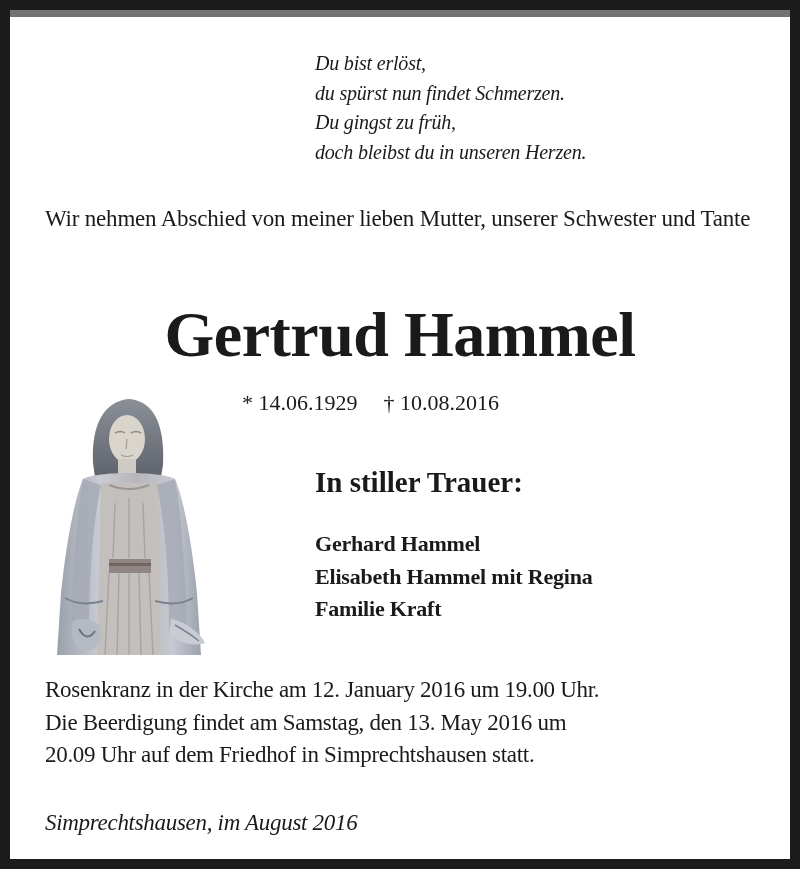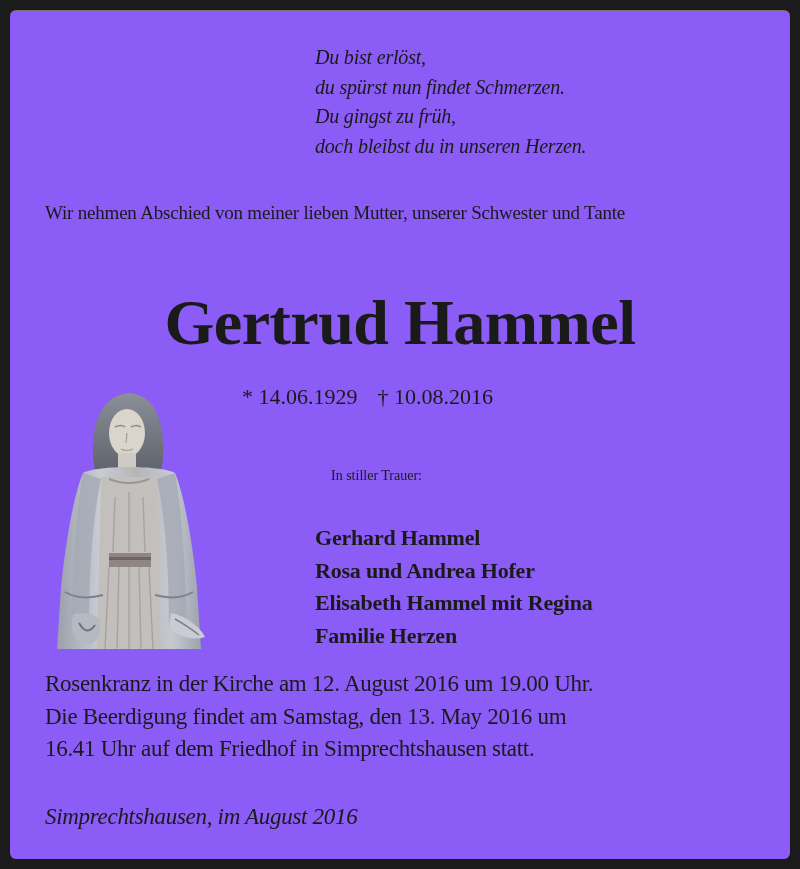--- a/index.html
+++ b/index.html
@@ -14,81 +14,81 @@
       overflow: hidden;
       font-family: "Liberation Serif", "DejaVu Serif", serif;
       color: #1a1a1a;
     }
     .frame {
       position: absolute;
       left: 10px;
       top: 10px;
       width: 780px;
       height: 849px;
-      background: #8b5cf6;
-      border-top: 1px solid #737373;
+      background: #ffffff;
+      border-top: 7px solid #737373;
       box-sizing: border-box;
-      border-radius: 6px;
     }
     .poem {
       position: absolute;
       left: 305px;
       top: 32px;
       font-style: italic;
       font-size: 20px;
       line-height: 29.5px;
       letter-spacing: -0.2px;
     }
     .poem .line { display: block; white-space: nowrap; }
     .intro {
       position: absolute;
       left: 35px;
       top: 186px;
       width: 711px;
-      font-size: 19px;
+      font-size: 23px;
       line-height: 31px;
       text-align: justify;
       text-align-last: left;
       letter-spacing: -0.2px;
     }
     .name {
       position: absolute;
       left: 0;
-      top: 272px;
+      top: 278px;
       width: 780px;
       text-align: center;
       font-size: 64px;
       font-weight: bold;
       line-height: 80px;
       letter-spacing: -0.5px;
       white-space: nowrap;
     }
     .dates {
       position: absolute;
       left: 232px;
       top: 372px;
       font-size: 22px;
       line-height: 28px;
       white-space: nowrap;
     }
-    .dates .death { margin-left: 20px; }
+    .dates .death { margin-left: 26px; }
     .statue {
       position: absolute;
       left: 33px;
       top: 376px;
       width: 172px;
       height: 266px;
     }
     .mourn-label {
       position: absolute;
-      left: 321px;
+      left: 305px;
       top: 451px;
-      font-size: 14px;
+      font-size: 29px;
       line-height: 28px;
       white-space: nowrap;
+      font-weight: bold;
     }
     .mourners {
       position: absolute;
       left: 305px;
       top: 487px;
       font-size: 22px;
       font-weight: bold;
       line-height: 32.5px;
       letter-spacing: -0.2px;
       margin-top: 24px;
@@ -187,26 +187,25 @@
     <path d="M132 232 Q146 240 156 248" stroke="#7d8290" stroke-width="1.5" fill="none"></path>
 
     <path d="M22 205 Q38 214 60 208" stroke="#7c8190" stroke-width="2" fill="none"></path>
     <path d="M150 205 Q134 214 112 208" stroke="#7c8190" stroke-width="2" fill="none"></path>
   </svg>
 
   <div class="mourn-label">In stiller Trauer:</div>
 
   <div class="mourners">
     <span class="m">Gerhard Hammel</span>
-    <span class="m">Rosa und Andrea Hofer</span>
     <span class="m">Elisabeth Hammel mit Regina</span>
-    <span class="m">Familie Herzen</span>
+    <span class="m">Familie Kraft</span>
   </div>
 
   <div class="service">
-    <span class="l">Rosenkranz in der Kirche am 12. August 2016 um 19.00 Uhr.</span>
+    <span class="l">Rosenkranz in der Kirche am 12. January 2016 um 19.00 Uhr.</span>
     <span class="l">Die Beerdigung findet am Samstag, den 13. May 2016 um</span>
-    <span class="l">16.41 Uhr auf dem Friedhof in Simprechtshausen statt.</span>
+    <span class="l">20.09 Uhr auf dem Friedhof in Simprechtshausen statt.</span>
   </div>
 
   <div class="place">Simprechtshausen, im August 2016</div>
 
 </div>
 
 </body></html>

